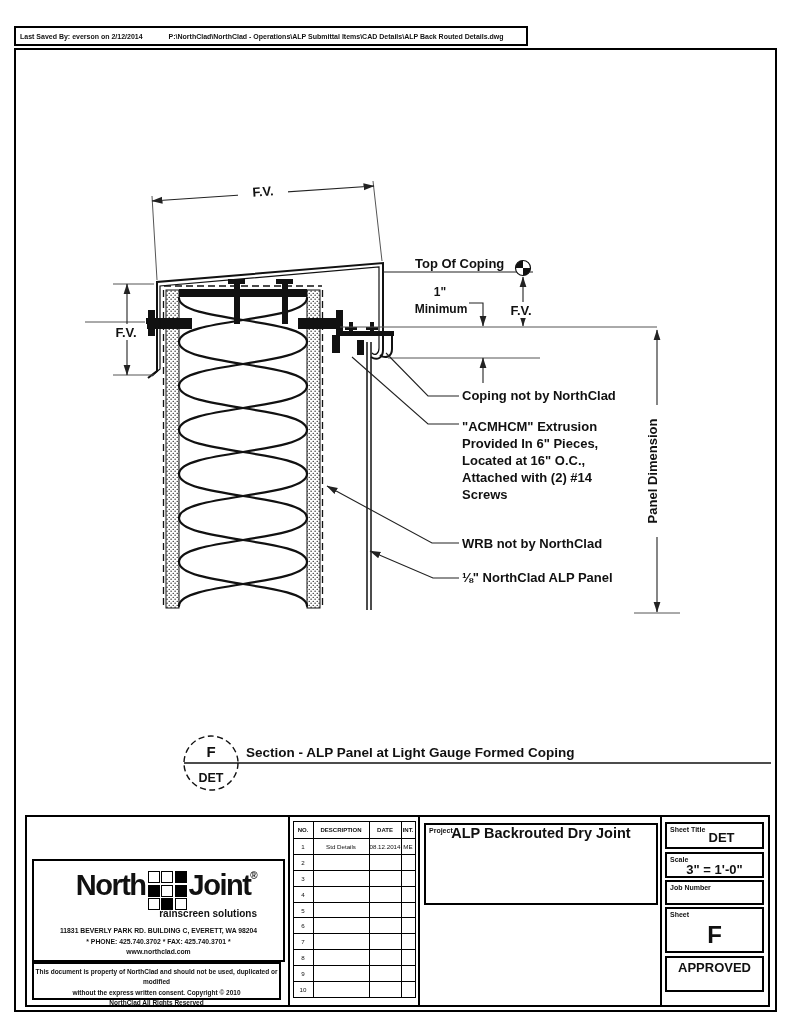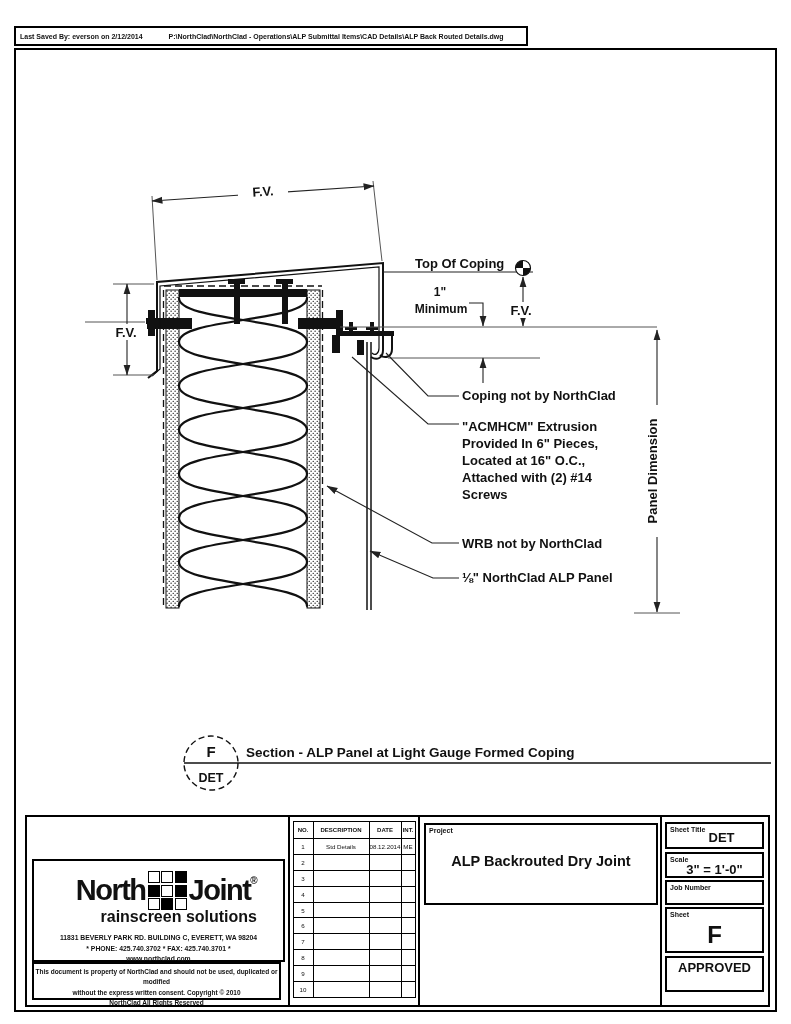--- a/index.html
+++ b/index.html
@@ -9,36 +9,36 @@
   .border{left:14px;top:48px;width:759px;height:960px;border:2px solid #000;}
   svg text{font-family:"Liberation Sans",sans-serif;font-weight:bold;fill:#111;}
   
   .titleblock{left:25px;top:815px;width:741px;height:188px;border:2px solid #000;}
   .cell{position:absolute;top:0;height:188px;box-sizing:border-box;}
   .cell-logo{left:0;width:263px;border-right:2px solid #000;}
   .cell-rev{left:263px;width:130px;border-right:2px solid #000;}
   .cell-project{left:393px;width:242px;border-right:2px solid #000;}
   .cell-right{left:635px;width:106px;}
   .logobox{position:absolute;left:5px;top:42px;width:249px;height:99px;border:2px solid #000;}
-  .logo-row{display:flex;align-items:center;justify-content:center;margin-top:10px;margin-left:15px;}
+  .logo-row{display:flex;justify-content:center;margin-top:10px;margin-left:15px;}
   .logo-word{font-size:29px;font-weight:bold;letter-spacing:-1.5px;line-height:1;}
   .logo-grid{display:grid;grid-template-columns:repeat(3,12px);grid-template-rows:repeat(3,12px);gap:1.5px;margin:0 2px;}
   .gb{background:#000;}
   .gw{background:#fff;border:1.5px solid #000;box-sizing:border-box;}
   .reg{font-size:10px;vertical-align:top;font-weight:bold;}
-  .tagline{text-align:right;font-size:16px;font-weight:bold;margin:-2px 26px 0 0;}
+  .tagline{text-align:right;font-size:10px;font-weight:bold;margin:-2px 26px 0 0;}
   .addr{margin-top:7px;font-size:6.8px;font-weight:bold;text-align:center;line-height:1.55;}
   .copybox{position:absolute;left:5px;top:145px;width:249px;height:38px;border:2px solid #000;font-size:6.5px;font-weight:bold;text-align:center;line-height:1.6;padding-top:3px;box-sizing:border-box;}
   .revtable{border-collapse:collapse;margin:4px auto 0 auto;}
   .revtable th,.revtable td{border:1.5px solid #000;padding:0;font-size:6px;text-align:center;}
   .revtable th{height:16px;}
   .revtable td{height:14.9px;font-size:6.2px;}
   .projbox{position:absolute;left:4px;top:6px;width:230px;height:78px;border:2px solid #000;}
   .minilabel{position:absolute;left:3px;top:2px;font-size:7px;font-weight:bold;}
-  .projtitle{text-align:center;margin-top:28px;font-size:14.5px;font-weight:bold;}
+  .projtitle{text-align:center;font-size:14.5px;font-weight:bold;}
   .rbox{position:absolute;left:3px;width:99px;border:2px solid #000;box-sizing:border-box;}
   .rb1{top:5px;height:27px;} .rb2{top:35px;height:26px;} .rb3{top:63px;height:25px;} .rb4{top:90px;height:46px;} .rb5{top:139px;height:36px;}
   .rval{text-align:center;font-weight:bold;}
   .v-det{font-size:13px;margin-top:6px;padding-left:14px;}
   .v-scale{font-size:13px;margin-top:8px;}
   .v-sheet{font-size:24px;margin-top:12px;}
   .v-appr{font-size:13px;margin-top:2px;text-align:center;font-weight:bold;}
 </style>
 </head>
 <body>

